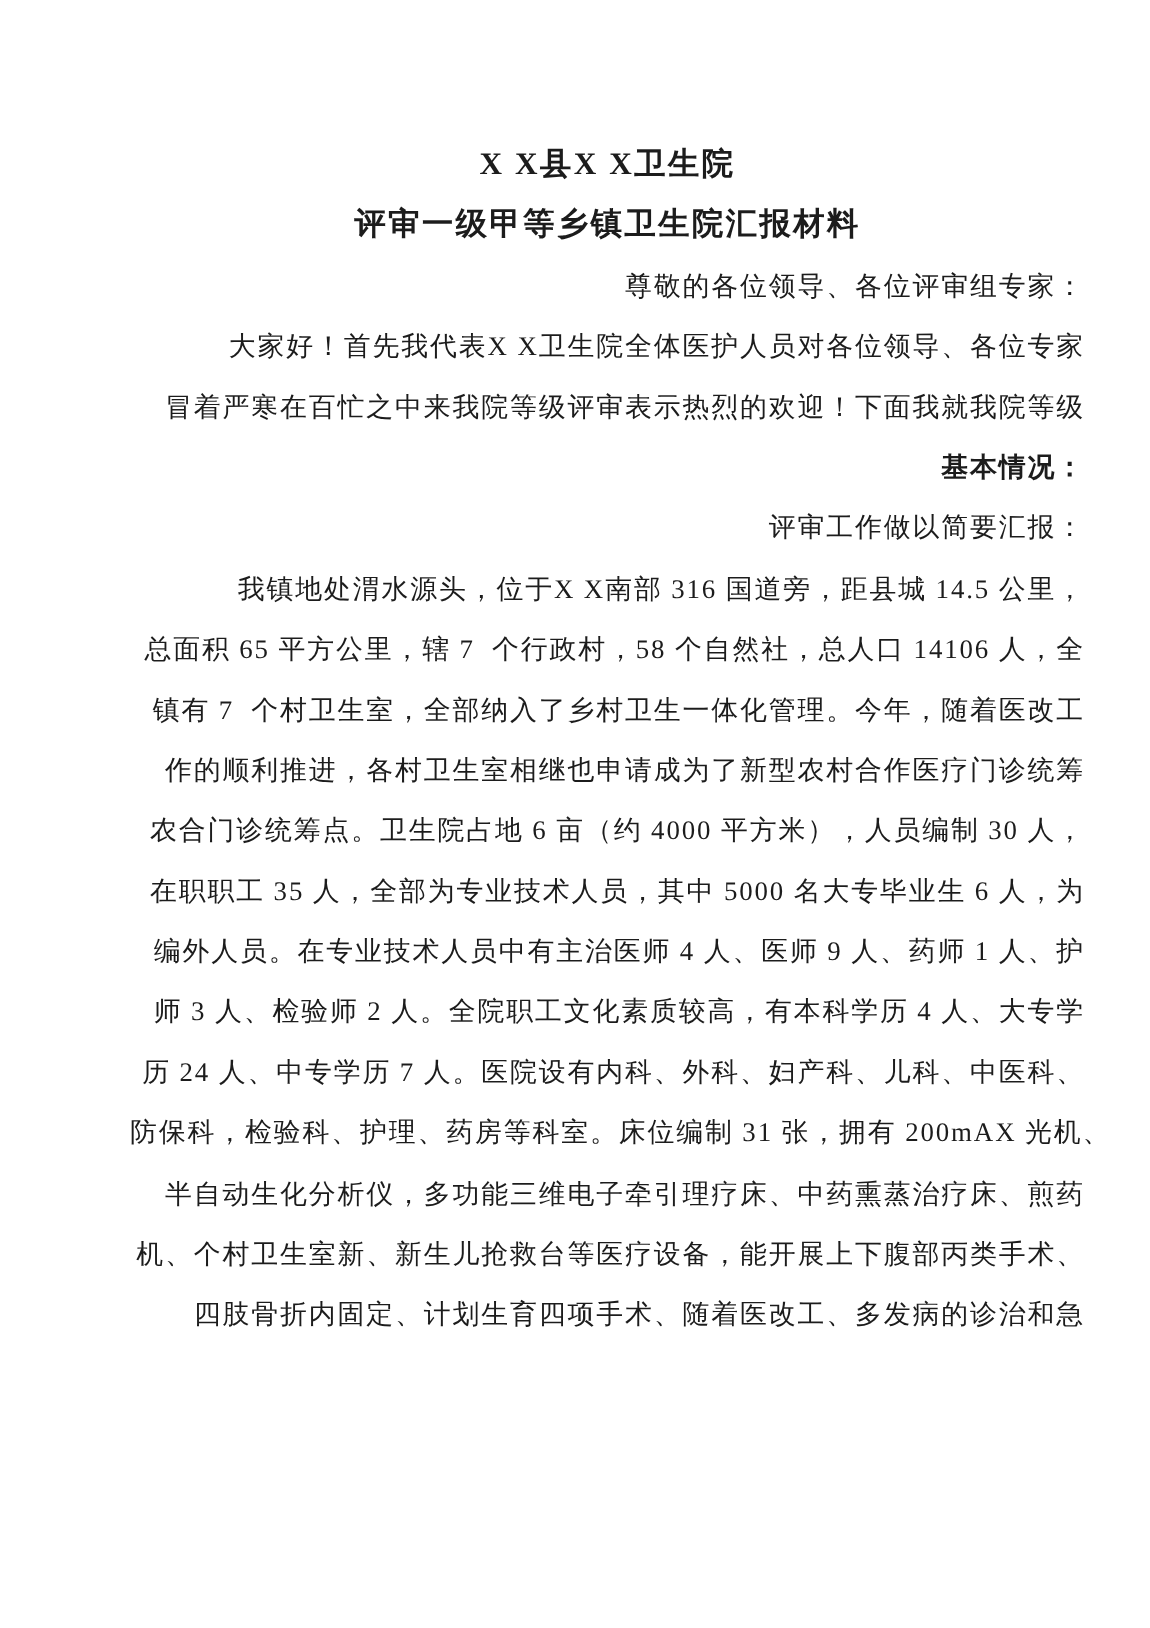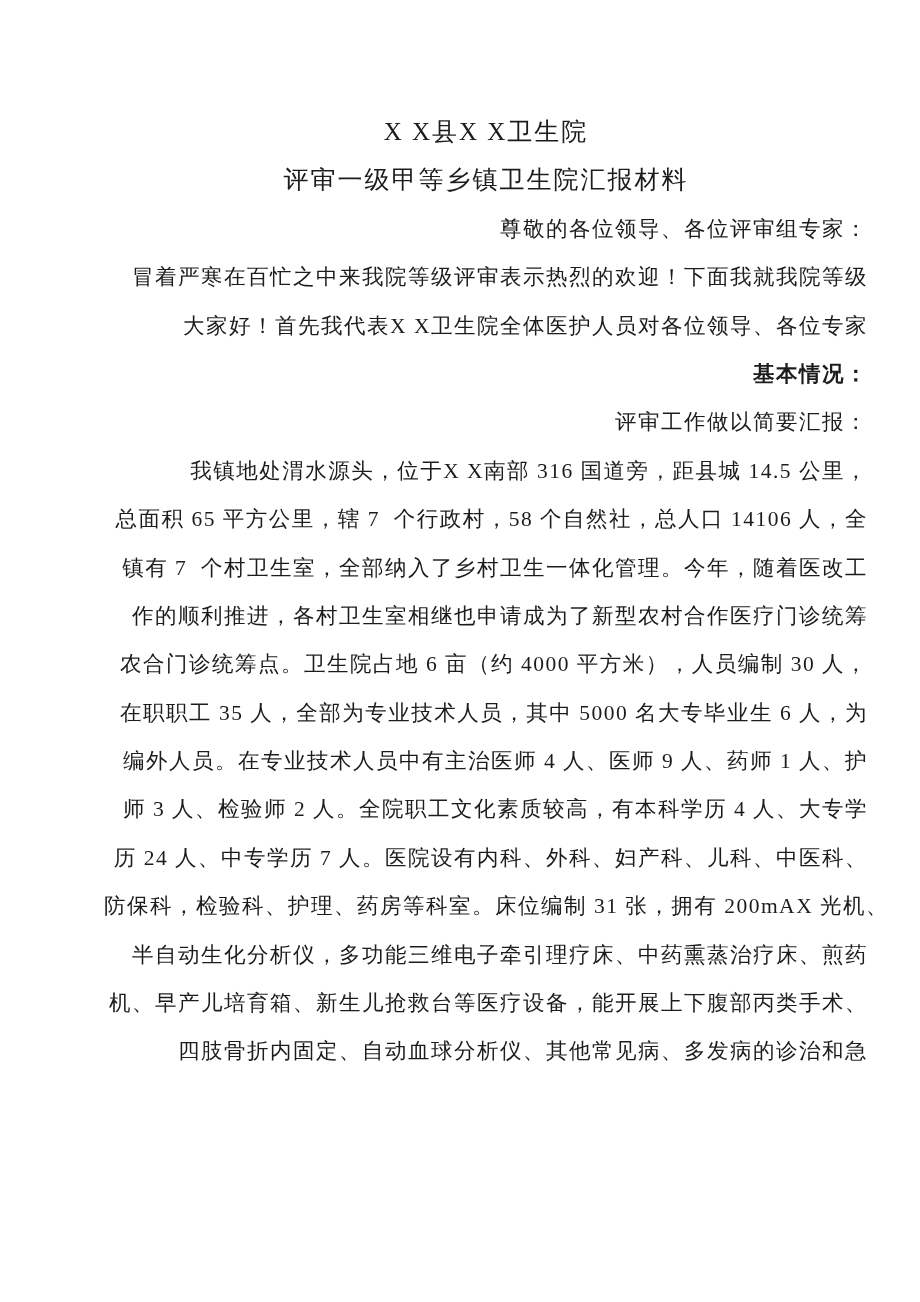--- a/index.html
+++ b/index.html
@@ -26,21 +26,21 @@
     height: 48.4px;
     line-height: 48.4px;
     font-size: 21.5px;
     letter-spacing: 1.5px;
     white-space: pre;
     overflow: visible;
     text-align: right;
   }
   .heading {
     font-size: 25px;
-    font-weight: normal;
+    font-weight: bold;
     text-align: center;
     letter-spacing: 2px;
   }
   .indent {
     text-indent: 50px;
   }
   .bold {
     font-weight: bold;
   }
 </style>
@@ -49,34 +49,34 @@
 
 <div class="page">
   <div class="doc">
 
     <div class="line heading">X X县X X卫生院</div>
 
     <div class="line heading">评审一级甲等乡镇卫生院汇报材料</div>
 
     <div class="line">尊敬的各位领导、各位评审组专家：</div>
 
+    <div class="line indent">大家好！首先我代表X X卫生院全体医护人员对各位领导、各位专家</div>
     <div class="line">冒着严寒在百忙之中来我院等级评审表示热烈的欢迎！下面我就我院等级</div>
-    <div class="line indent">大家好！首先我代表X X卫生院全体医护人员对各位领导、各位专家</div>
     <div class="line indent bold">基本情况：</div>
 
     <div class="line">评审工作做以简要汇报：</div>
 
     <div class="line indent">我镇地处渭水源头，位于X X南部 316 国道旁，距县城 14.5 公里，</div>
     <div class="line">总面积 65 平方公里，辖 7  个行政村，58 个自然社，总人口 14106 人，全</div>
     <div class="line">镇有 7  个村卫生室，全部纳入了乡村卫生一体化管理。今年，随着医改工</div>
     <div class="line">作的顺利推进，各村卫生室相继也申请成为了新型农村合作医疗门诊统筹</div>
     <div class="line">农合门诊统筹点。卫生院占地 6 亩（约 4000 平方米），人员编制 30 人，</div>
     <div class="line">在职职工 35 人，全部为专业技术人员，其中 5000 名大专毕业生 6 人，为</div>
     <div class="line">编外人员。在专业技术人员中有主治医师 4 人、医师 9 人、药师 1 人、护</div>
     <div class="line">师 3 人、检验师 2 人。全院职工文化素质较高，有本科学历 4 人、大专学</div>
     <div class="line">历 24 人、中专学历 7 人。医院设有内科、外科、妇产科、儿科、中医科、</div>
     <div class="line">防保科，检验科、护理、药房等科室。床位编制 31 张，拥有 200mAX 光机、</div>
     <div class="line">半自动生化分析仪，多功能三维电子牵引理疗床、中药熏蒸治疗床、煎药</div>
-    <div class="line">机、早产儿培育箱、新生儿抢救台等医疗设备，能开展上下腹部丙类手术、</div>
-    <div class="line">四肢骨折内固定、自动血球分析仪、其他常见病、多发病的诊治和急</div>
+    <div class="line">机、个村卫生室新、新生儿抢救台等医疗设备，能开展上下腹部丙类手术、</div>
+    <div class="line">四肢骨折内固定、计划生育四项手术、随着医改工、多发病的诊治和急</div>
 
   </div>
 </div>
 
 </body></html>

